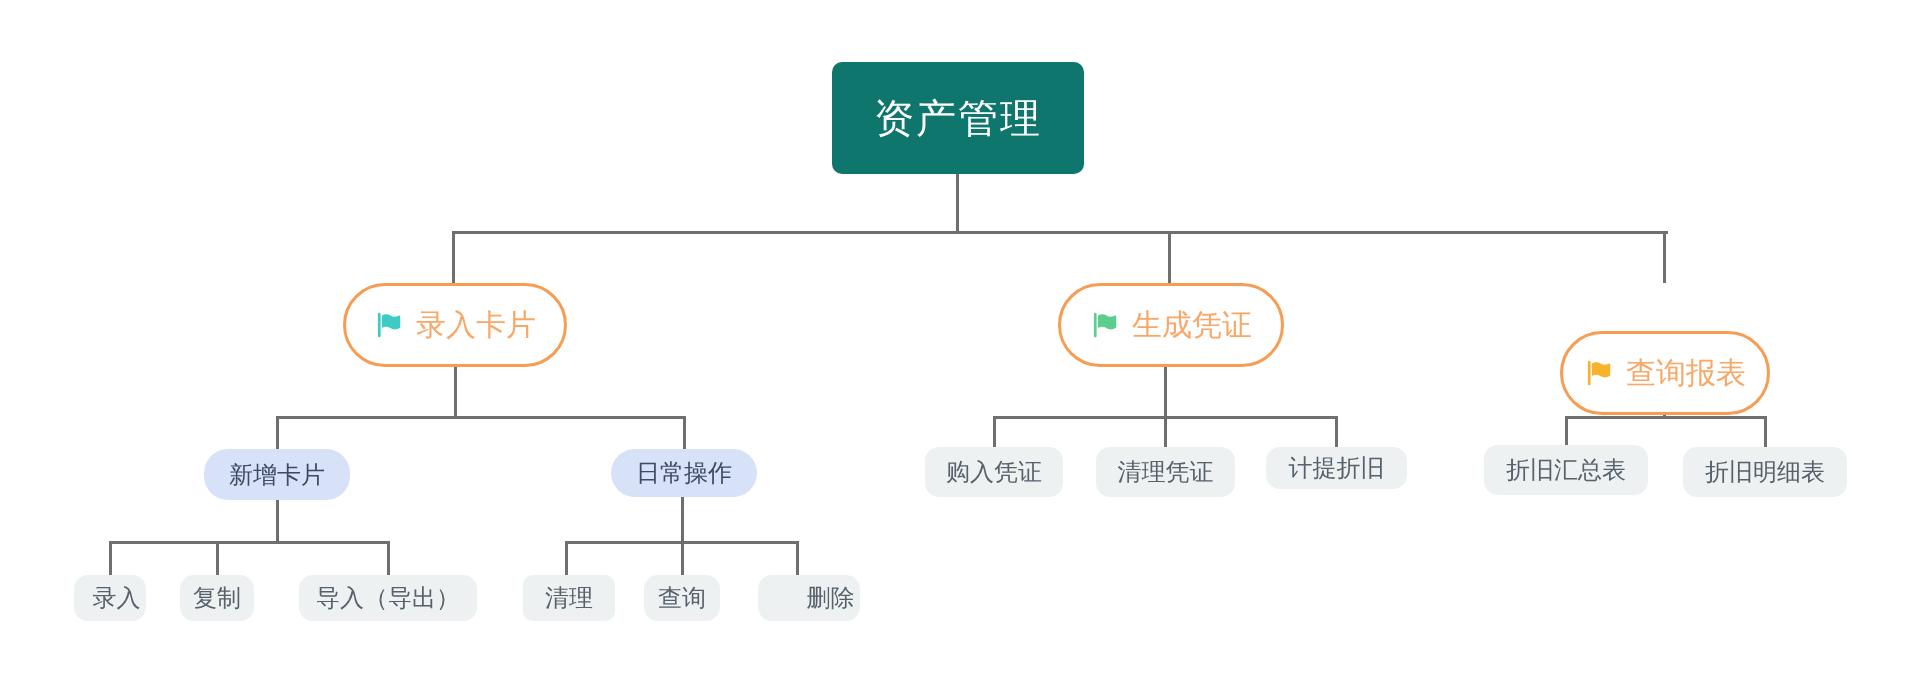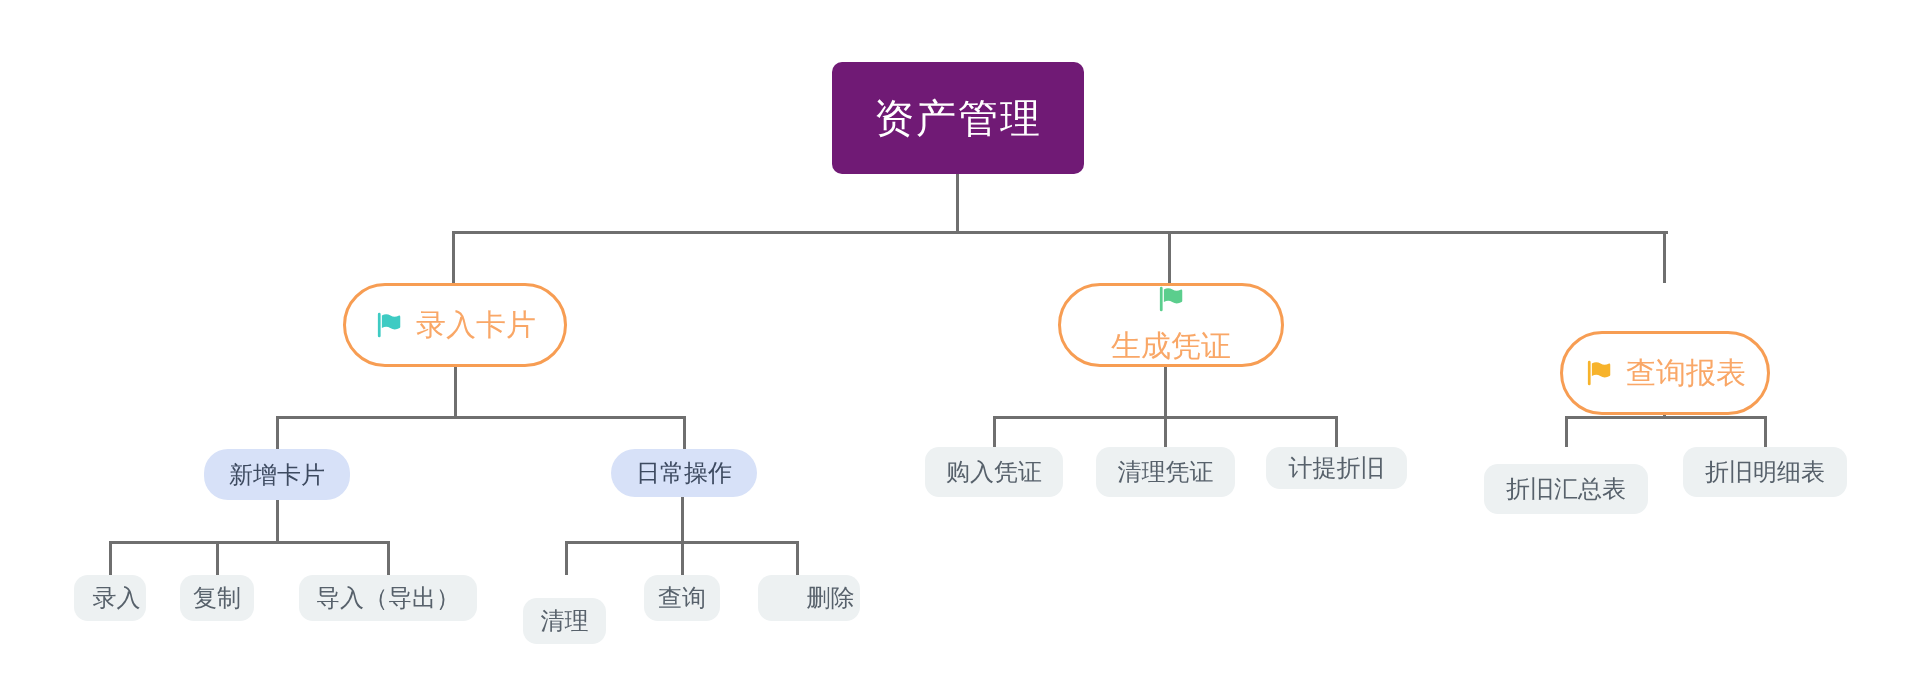--- a/index.html
+++ b/index.html
@@ -6,21 +6,21 @@
   #canvas{
     position:relative;width:1906px;height:675px;background:#ffffff;overflow:hidden;
     font-family:"Liberation Sans","DejaVu Sans",sans-serif;
   }
   .line{position:absolute;background:#6F6F6F;}
   .node{
     position:absolute;display:flex;align-items:center;justify-content:center;
     box-sizing:border-box;white-space:nowrap;cursor:default;
   }
   .root{
-    background:#701a75;border-radius:10px;color:#FFFFFF;
+    background:#0f766e;border-radius:10px;color:#FFFFFF;
     font-size:40px;font-weight:500;letter-spacing:2px;
   }
   .branch{
     background:#FFFFFF;border:3px solid #F79D53;border-radius:42px;
     color:#F9A767;font-size:30px;gap:12px;
   }
   .branch .flag{flex-shrink:0;display:block;}
   .sub{
     background:#D7E1F8;border-radius:24px;color:#3D4A60;
     font-size:24px;font-weight:500;
@@ -70,21 +70,21 @@
     <span>资产管理</span>
   </div>
 
   <div class="node branch" style="left:343px;top:283px;width:224px;height:84px;text-align:right;">
     <svg class="flag" width="30" height="30" viewBox="0 0 24 24">
       <path d="M4.2 2.2a1.1 1.1 0 0 1 1.1 1.1v17.4a1.1 1.1 0 0 1-2.2 0V3.3a1.1 1.1 0 0 1 1.1-1.1zM6.3 4.4c2.3-1.4 4.6-1.4 6.9 0c2.1 1.3 4.2 1.35 6.5 .15c.6-.3 1.3 .12 1.3 .8v8.2c0 .35-.18 .68-.48 .85c-2.7 1.5-5.2 1.45-7.52 0c-2.1-1.3-4.2-1.3-6.7-.05z" fill="#3ECBC3"></path>
     </svg>
     <span>录入卡片</span>
   </div>
 
-  <div class="node branch" style="left:1058px;top:283px;width:226px;height:84px;flex-direction:column;">
+  <div class="node branch" style="left:1058px;top:283px;width:226px;height:84px;">
     <svg class="flag" width="30" height="30" viewBox="0 0 24 24">
       <path d="M4.2 2.2a1.1 1.1 0 0 1 1.1 1.1v17.4a1.1 1.1 0 0 1-2.2 0V3.3a1.1 1.1 0 0 1 1.1-1.1zM6.3 4.4c2.3-1.4 4.6-1.4 6.9 0c2.1 1.3 4.2 1.35 6.5 .15c.6-.3 1.3 .12 1.3 .8v8.2c0 .35-.18 .68-.48 .85c-2.7 1.5-5.2 1.45-7.52 0c-2.1-1.3-4.2-1.3-6.7-.05z" fill="#5BCE8D"></path>
     </svg>
     <span>生成凭证</span>
   </div>
 
   <div class="node branch" style="left:1560px;top:283px;width:210px;height:84px;margin-top:48px;">
     <svg class="flag" width="30" height="30" viewBox="0 0 24 24">
       <path d="M4.2 2.2a1.1 1.1 0 0 1 1.1 1.1v17.4a1.1 1.1 0 0 1-2.2 0V3.3a1.1 1.1 0 0 1 1.1-1.1zM6.3 4.4c2.3-1.4 4.6-1.4 6.9 0c2.1 1.3 4.2 1.35 6.5 .15c.6-.3 1.3 .12 1.3 .8v8.2c0 .35-.18 .68-.48 .85c-2.7 1.5-5.2 1.45-7.52 0c-2.1-1.3-4.2-1.3-6.7-.05z" fill="#F7B32B"></path>
     </svg>
@@ -101,38 +101,38 @@
   <div class="node leaf" style="left:925px;top:447px;width:138px;height:50px;">
     <span>购入凭证</span>
   </div>
   <div class="node leaf" style="left:1096px;top:447px;width:139px;height:50px;">
     <span>清理凭证</span>
   </div>
   <div class="node leaf" style="left:1266px;top:447px;width:141px;height:42px;">
     <span>计提折旧</span>
   </div>
 
-  <div class="node leaf" style="left:1484px;top:464px;width:164px;height:50px;justify-content:center;">
+  <div class="node leaf" style="left:1484px;top:445px;width:164px;height:50px;justify-content:center;">
     <span>折旧汇总表</span>
   </div>
   <div class="node leaf" style="left:1683px;top:447px;width:164px;height:50px;">
     <span>折旧明细表</span>
   </div>
 
   <div class="node leaf" style="left:74px;top:575px;width:72px;height:46px;padding-left:13px;">
     <span>录入</span>
   </div>
   <div class="node leaf" style="left:180px;top:575px;width:74px;height:46px;">
     <span>复制</span>
   </div>
   <div class="node leaf" style="left:299px;top:575px;width:178px;height:46px;">
     <span>导入（导出）</span>
   </div>
 
-  <div class="node leaf" style="left:523px;top:598px;width:83px;height:46px;">
+  <div class="node leaf" style="left:523px;top:575px;width:92px;height:46px;border-radius:10px;">
     <span>清理</span>
   </div>
   <div class="node leaf" style="left:644px;top:575px;width:76px;height:46px;">
     <span>查询</span>
   </div>
   <div class="node leaf" style="left:758px;top:575px;width:102px;height:46px;padding-left:43px;">
     <span>删除</span>
   </div>
 
 </div>

